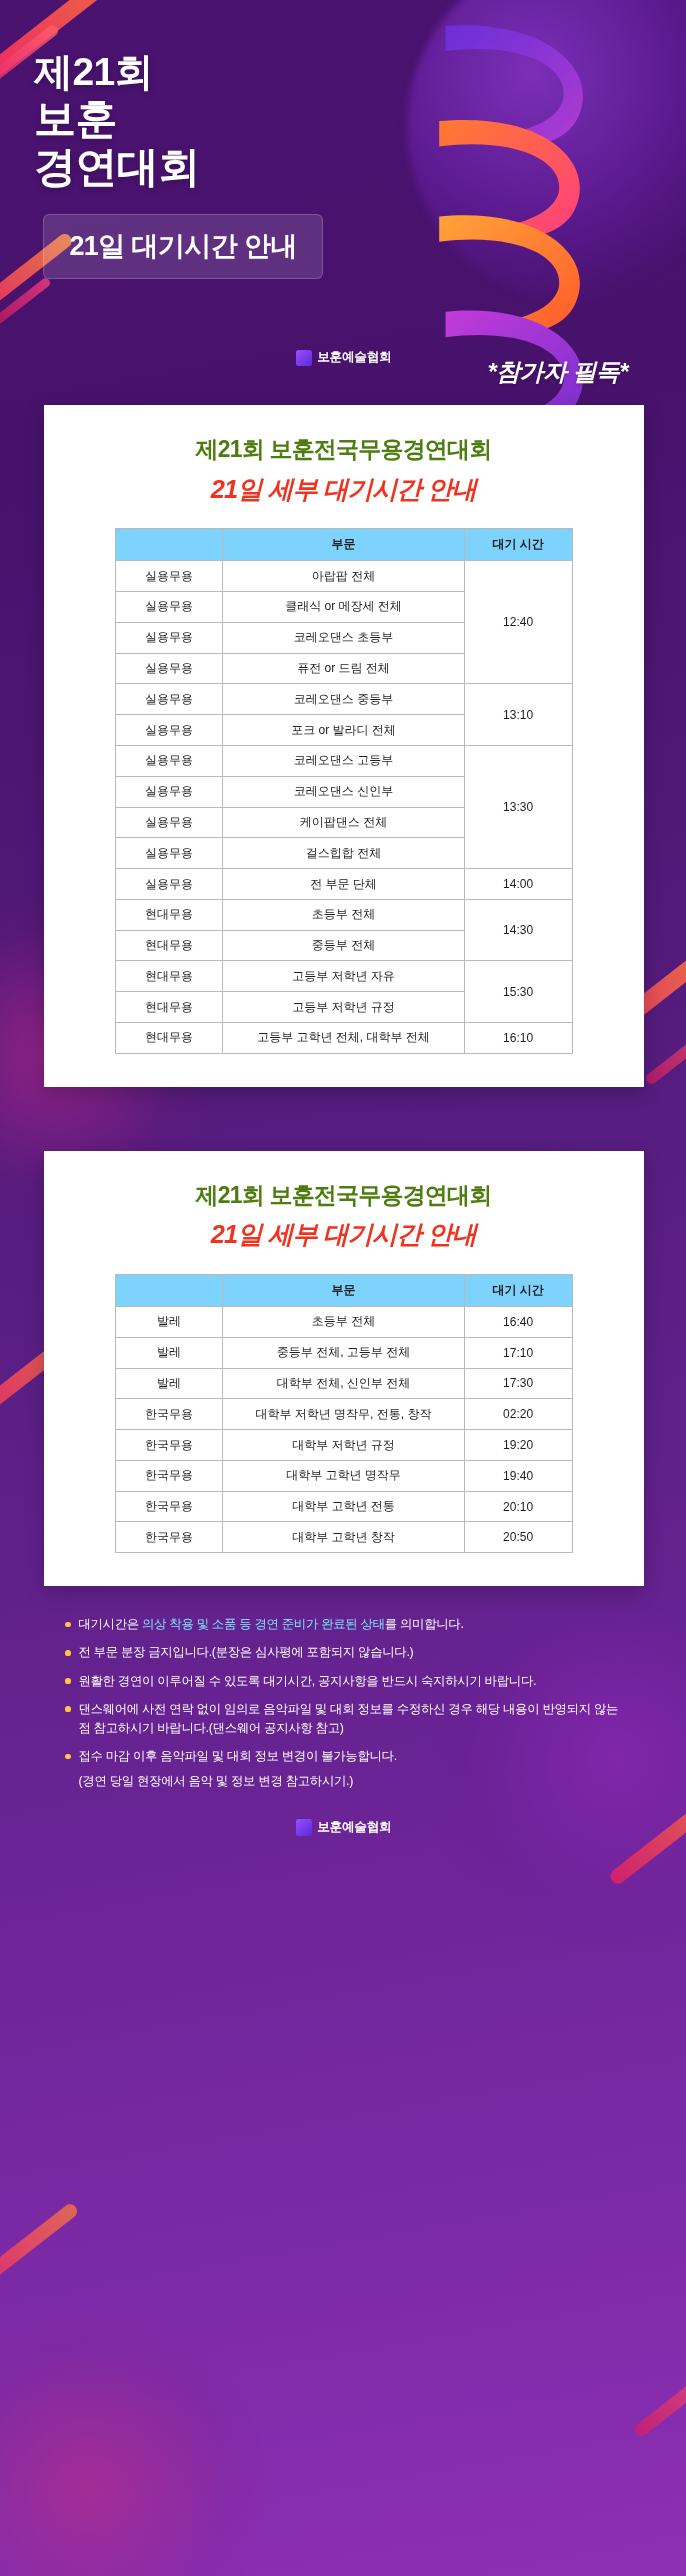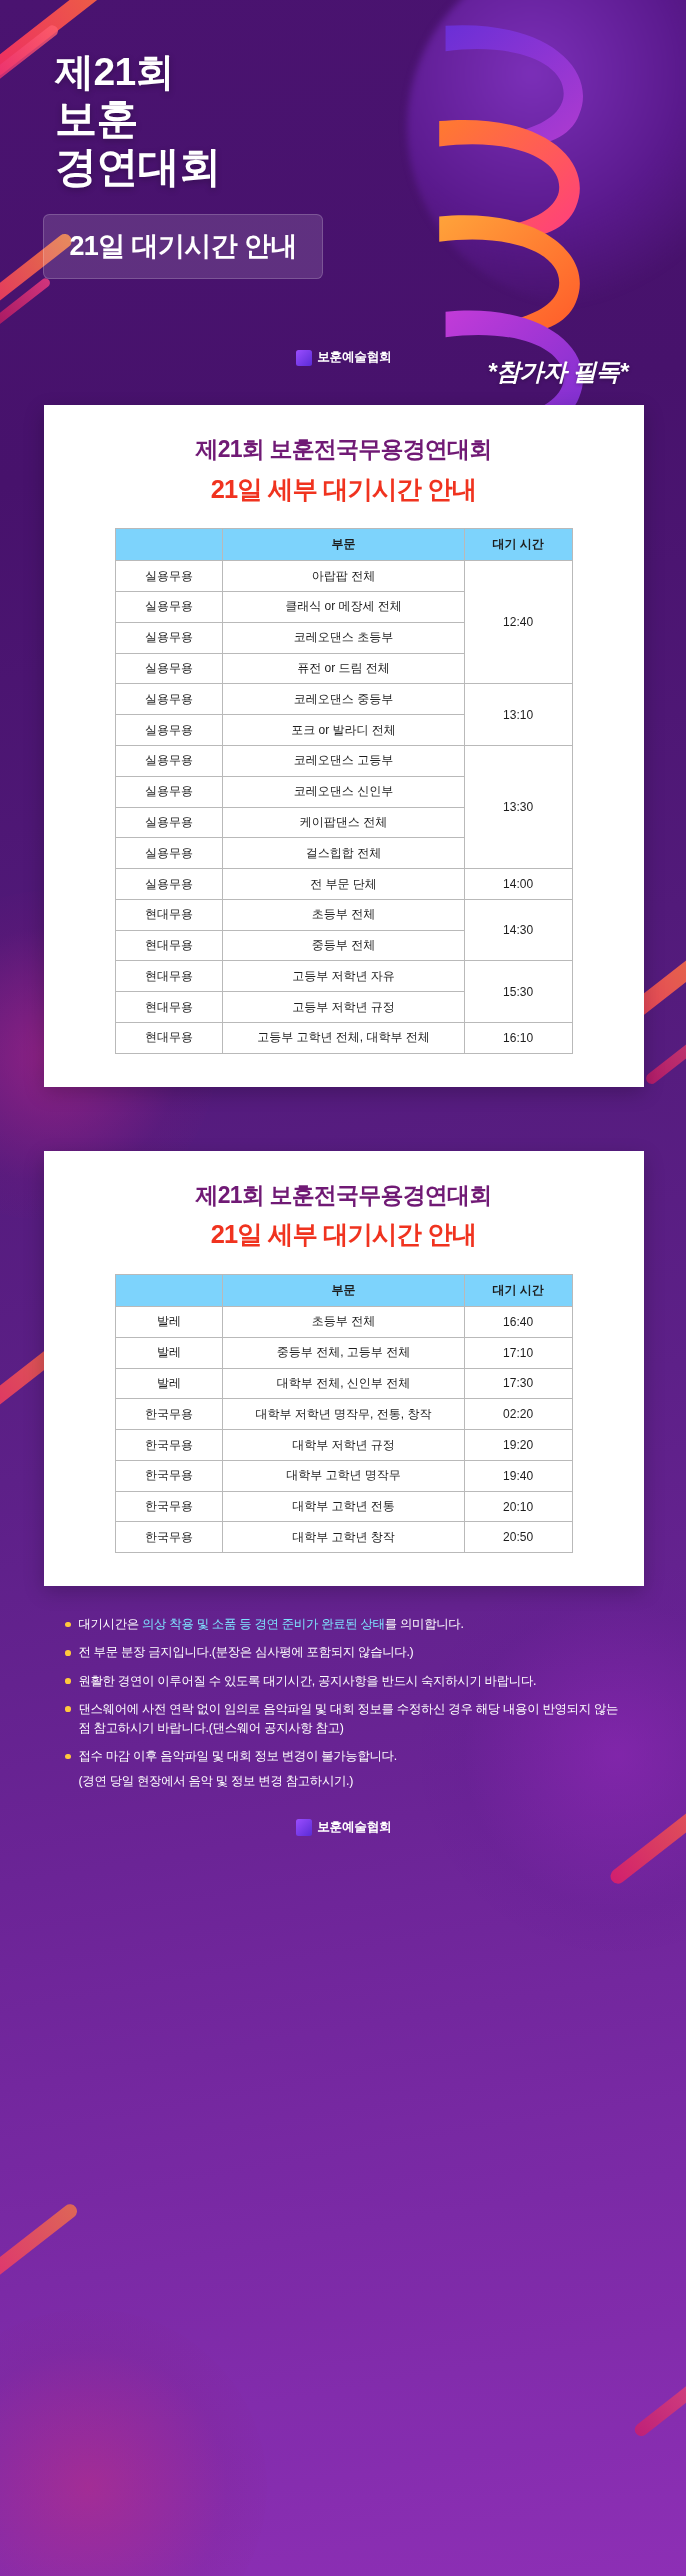--- a/index.html
+++ b/index.html
@@ -68,24 +68,23 @@
   .hero-ribbon {
     position: absolute;
     top: 12.7px;
     right: 76px;
     width: 191px;
     height: 445px;
     z-index: 2;
   }
 
   .hero-title {
-    padding-left: 46px;
-    position: relative;
-    z-index: 4;
-    margin-left: 9px;
+    padding-left: 34px;
+    position: relative;
+    z-index: 4;
   }
   .hero-title .line {
     color: #ffffff;
     font-weight: 900;
     font-size: 39px;
     line-height: 1.15;
     letter-spacing: -0.6px;
     text-shadow: 0 1.9px 6.4px rgba(0,0,0,0.25);
   }
   .hero-title .line.big { font-size: 42px; }
@@ -146,32 +145,33 @@
     width: 600px;
     margin: 0 auto;
     padding: 29px 0 33px 0;
     box-shadow: 0 6.4px 19px rgba(0,0,0,0.22);
   }
   .card.card-1 { margin-top: 37px; }
   .card.card-2 { margin-top: 64px; }
 
   .card-title {
     text-align: center;
-    color: #701a75;
+    color: #4d7c0f;
     font-size: 23px;
     font-weight: 900;
     letter-spacing: -0.8px;
   }
   .card-subtitle {
     text-align: center;
     color: #f0331f;
     font-size: 25.4px;
     font-weight: 900;
     letter-spacing: -0.9px;
     margin-top: 7.6px;
+    font-style: italic;
   }
 
   table.sched {
     border-collapse: collapse;
     margin: 21.6px auto 0 auto;
     width: 458px;
     font-size: 12px;
     color: #1d1d1d;
   }
   table.sched th, table.sched td {

